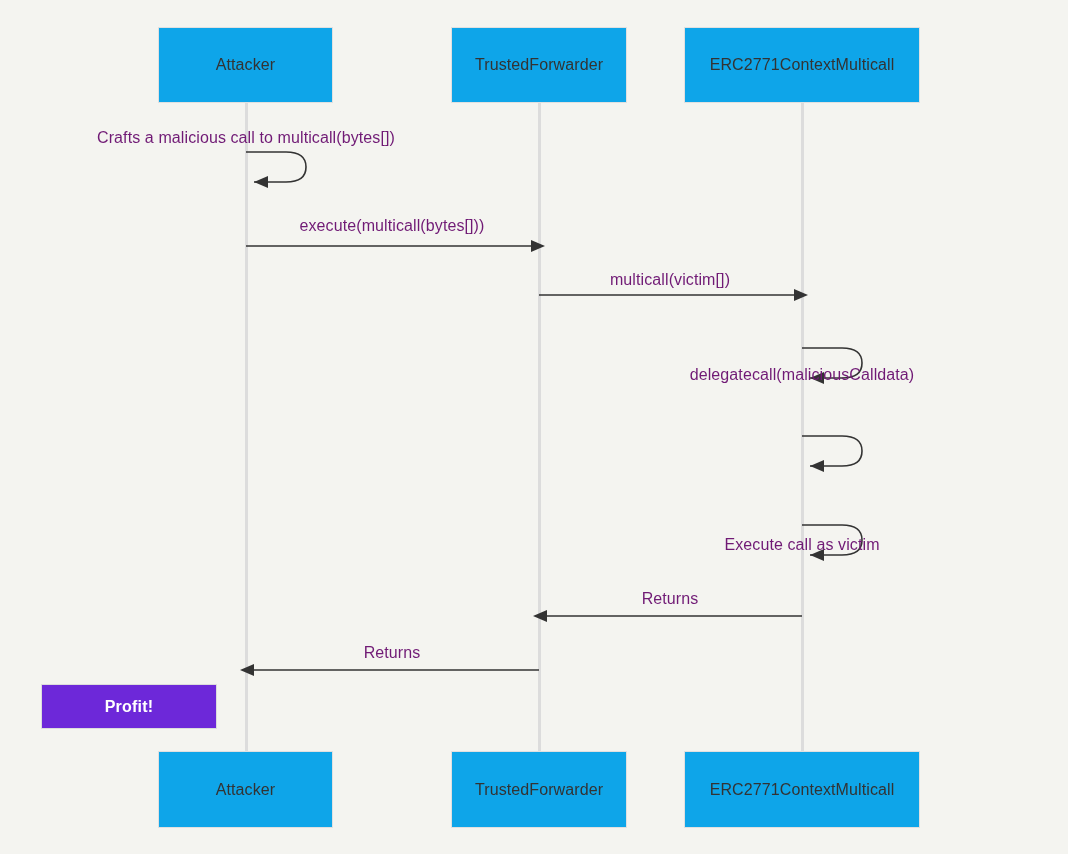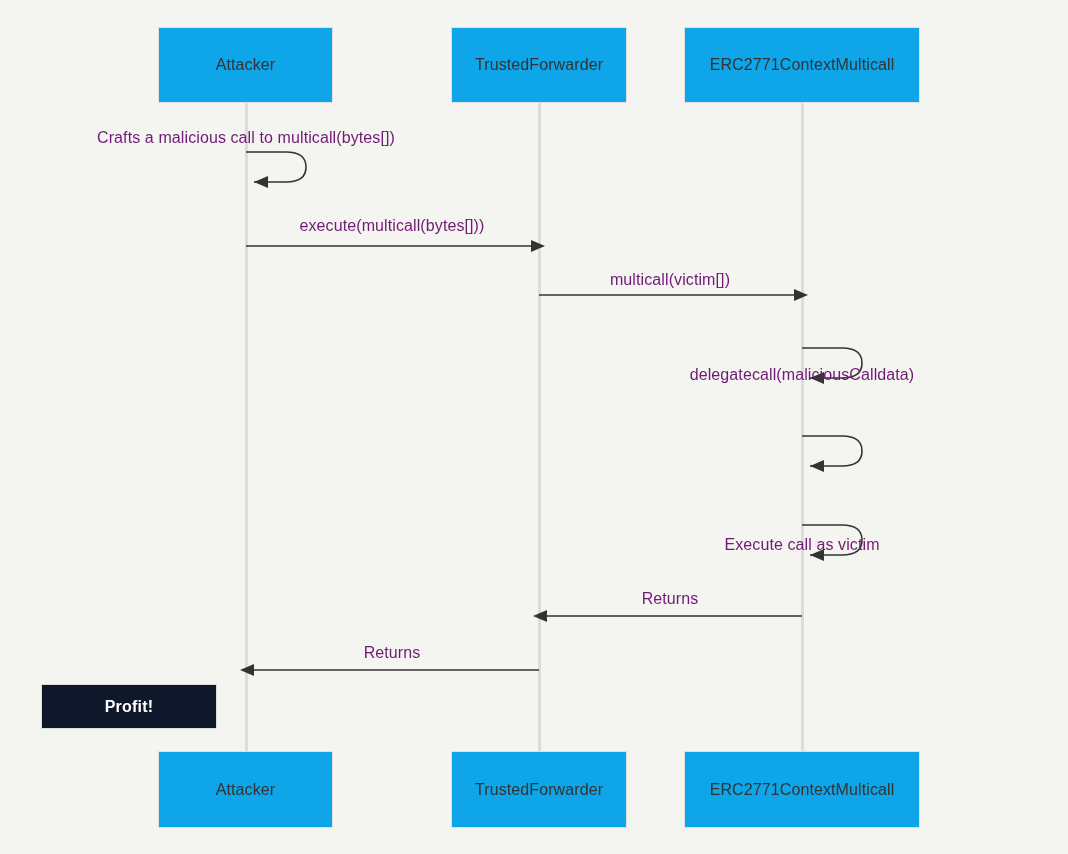--- a/index.html
+++ b/index.html
@@ -44,21 +44,21 @@
     position: absolute;
     font-size: 16px;
     color: #701a75;
     white-space: nowrap;
     text-align: center;
     letter-spacing: 0.1px;
   }
   .note-box {
     position: absolute;
     box-sizing: border-box;
-    background: #0f172a;
+    background: #6d28d9;
     border: 1px solid #dcdcdc;
     display: flex;
     align-items: center;
     justify-content: center;
     color: #ffffff;
     font-size: 16px;
     font-weight: bold;
     letter-spacing: 0.2px;
   }
   svg.arrows {

